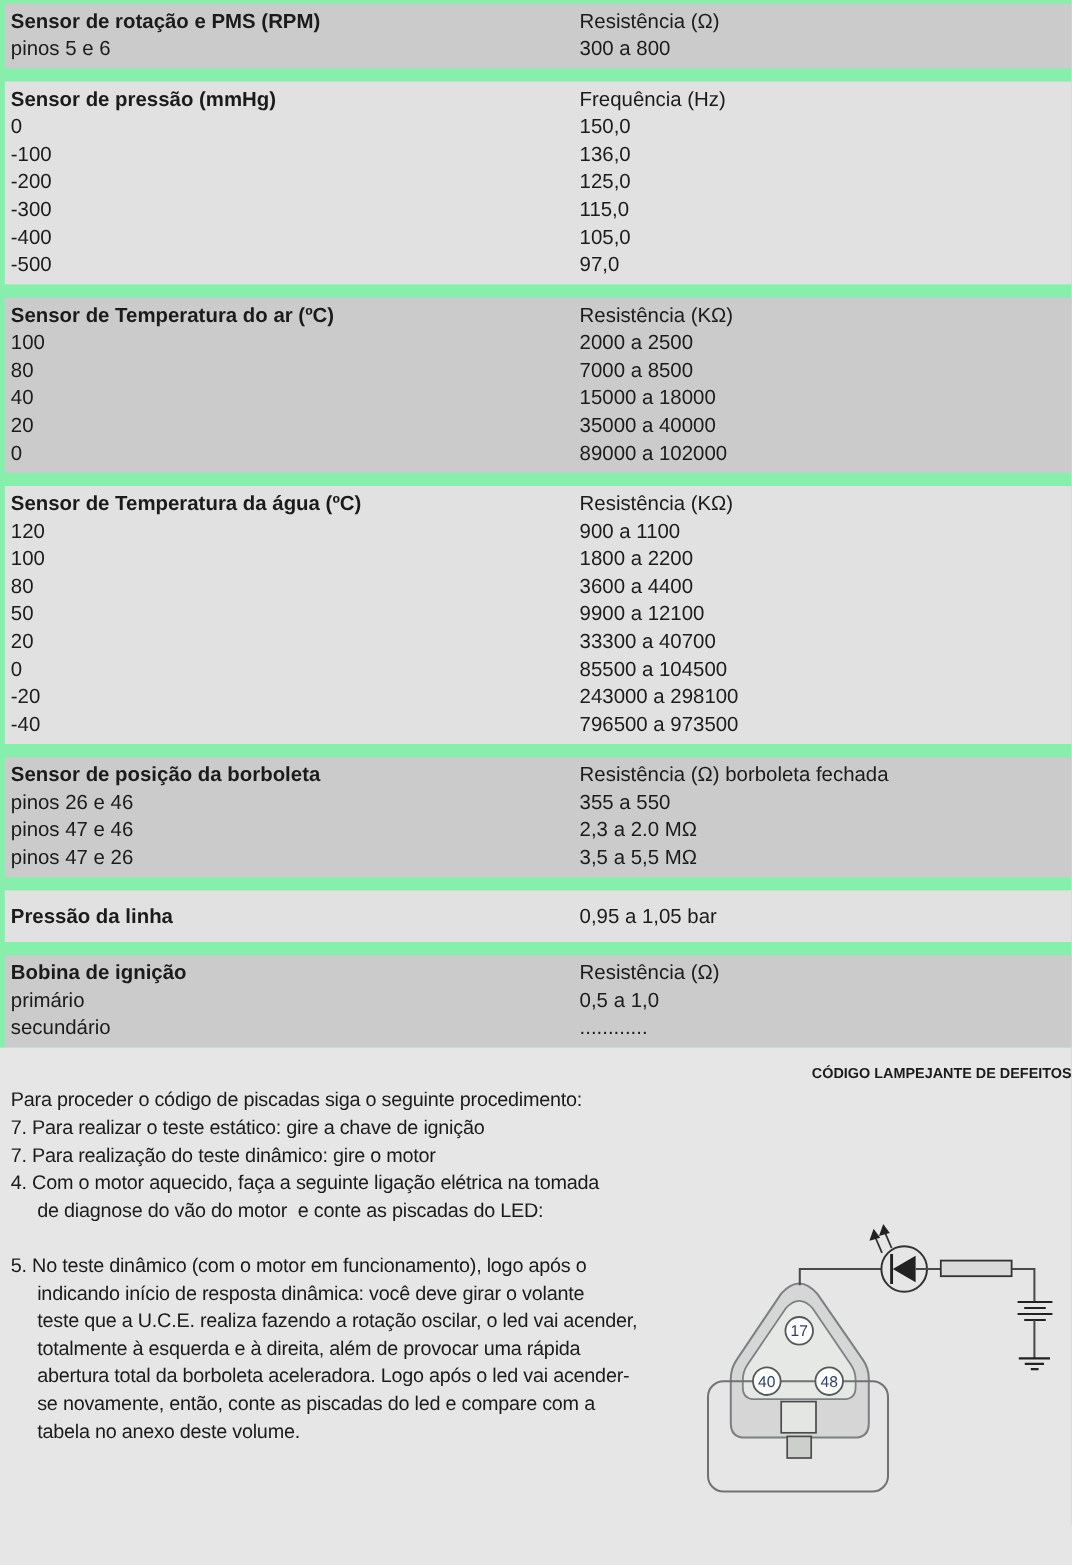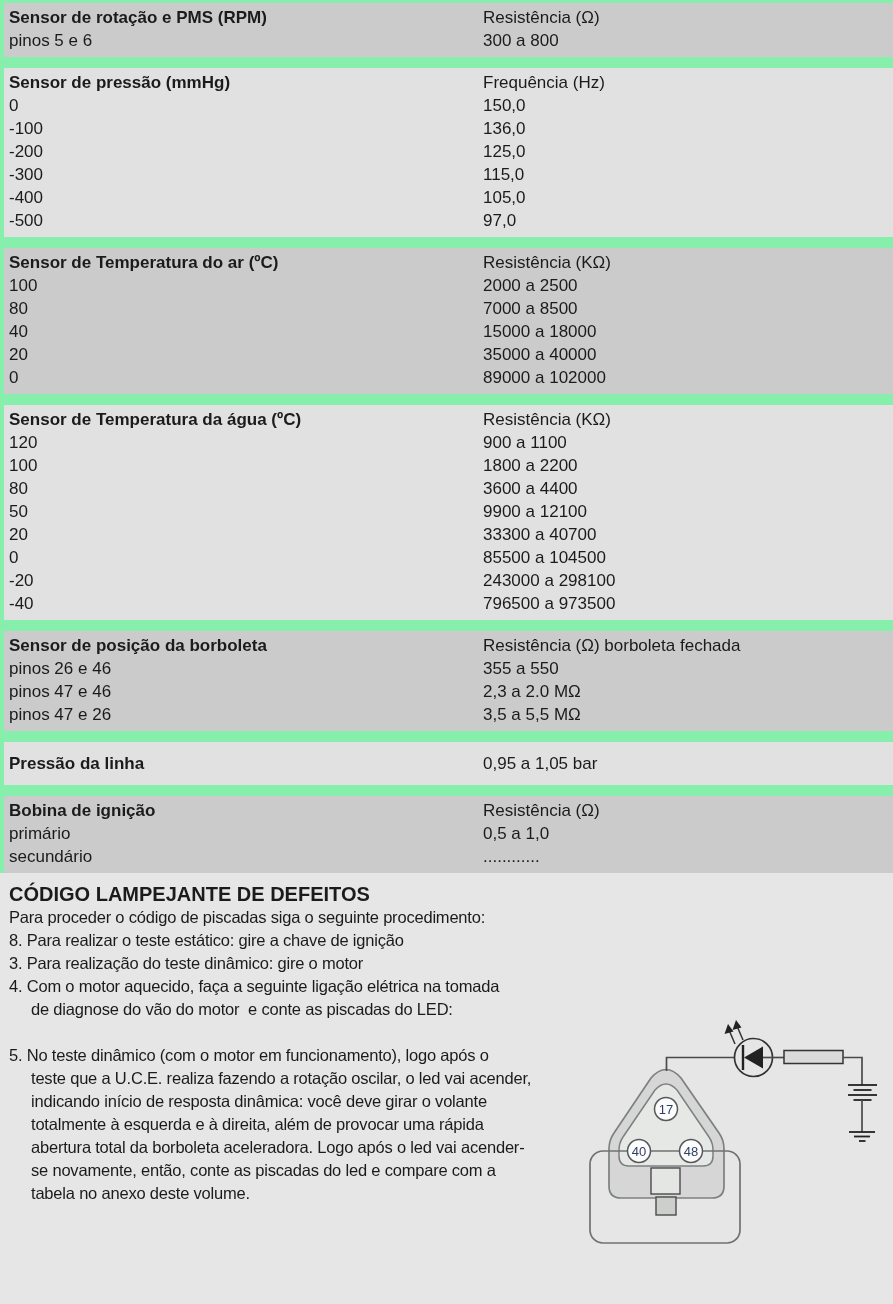--- a/index.html
+++ b/index.html
@@ -13,21 +13,21 @@
   .band.dark{background:#cacbca;}
   .band.light{background:#e0e1e0;}
   .band.single{padding:10px 0 10px 0;}
   .gap{height:11px;}
   .trow{position:relative; line-height:23px; font-size:17px; padding-left:5px; white-space:pre;}
   .cl.b{font-weight:bold;}
   .cr{position:absolute; left:479px; top:0; white-space:pre;}
   #code-section{
     background:#e5e6e5; height:431px; padding:10px 0 0 9px; box-sizing:border-box;
   }
-  .code-title{font-weight:bold; font-size:20px; line-height:23px; white-space:pre;}
+  .code-title{font-weight:bold; font-size:12px; line-height:23px; white-space:pre;text-align:right;}
   .code-line{min-height:23px; line-height:23px; font-size:16.5px; letter-spacing:-0.2px; white-space:pre;}
   .code-line.ind{padding-left:22px;}
   #diagram{position:absolute; left:585px; top:1015px;text-align:center;}
   svg text{font-family:"Liberation Sans",sans-serif;}
 </style>
 </head>
 <body>
 
 <div id="page">
   <div id="top-spacer"></div>
@@ -84,28 +84,28 @@
         <div class="trow"><span class="cl b">Bobina de ignição</span><span class="cr">Resistência (Ω)</span></div>
         <div class="trow"><span class="cl">primário</span><span class="cr">0,5 a 1,0</span></div>
         <div class="trow"><span class="cl">secundário</span><span class="cr">............</span></div>
       </div>
     </div>
 
   <div id="code-section">
     <div class="code-title">CÓDIGO LAMPEJANTE DE DEFEITOS</div>
     <div>
         <div class="code-line">Para proceder o código de piscadas siga o seguinte procedimento:</div>
-        <div class="code-line">8. Para realizar o teste estático: gire a chave de ignição</div>
-        <div class="code-line">3. Para realização do teste dinâmico: gire o motor</div>
+        <div class="code-line">7. Para realizar o teste estático: gire a chave de ignição</div>
+        <div class="code-line">7. Para realização do teste dinâmico: gire o motor</div>
         <div class="code-line">4. Com o motor aquecido, faça a seguinte ligação elétrica na tomada</div>
         <div class="code-line ind">de diagnose do vão do motor  e conte as piscadas do LED:</div>
         <div class="code-line"></div>
         <div class="code-line">5. No teste dinâmico (com o motor em funcionamento), logo após o</div>
+        <div class="code-line ind">indicando início de resposta dinâmica: você deve girar o volante</div>
         <div class="code-line ind">teste que a U.C.E. realiza fazendo a rotação oscilar, o led vai acender,</div>
-        <div class="code-line ind">indicando início de resposta dinâmica: você deve girar o volante</div>
         <div class="code-line ind">totalmente à esquerda e à direita, além de provocar uma rápida</div>
         <div class="code-line ind">abertura total da borboleta aceleradora. Logo após o led vai acender-</div>
         <div class="code-line ind">se novamente, então, conte as piscadas do led e compare com a</div>
         <div class="code-line ind">tabela no anexo deste volume.</div>
       </div>
   </div>
 
   <div id="diagram">
     <svg width="308" height="235" viewBox="585 1015 308 235">
 

